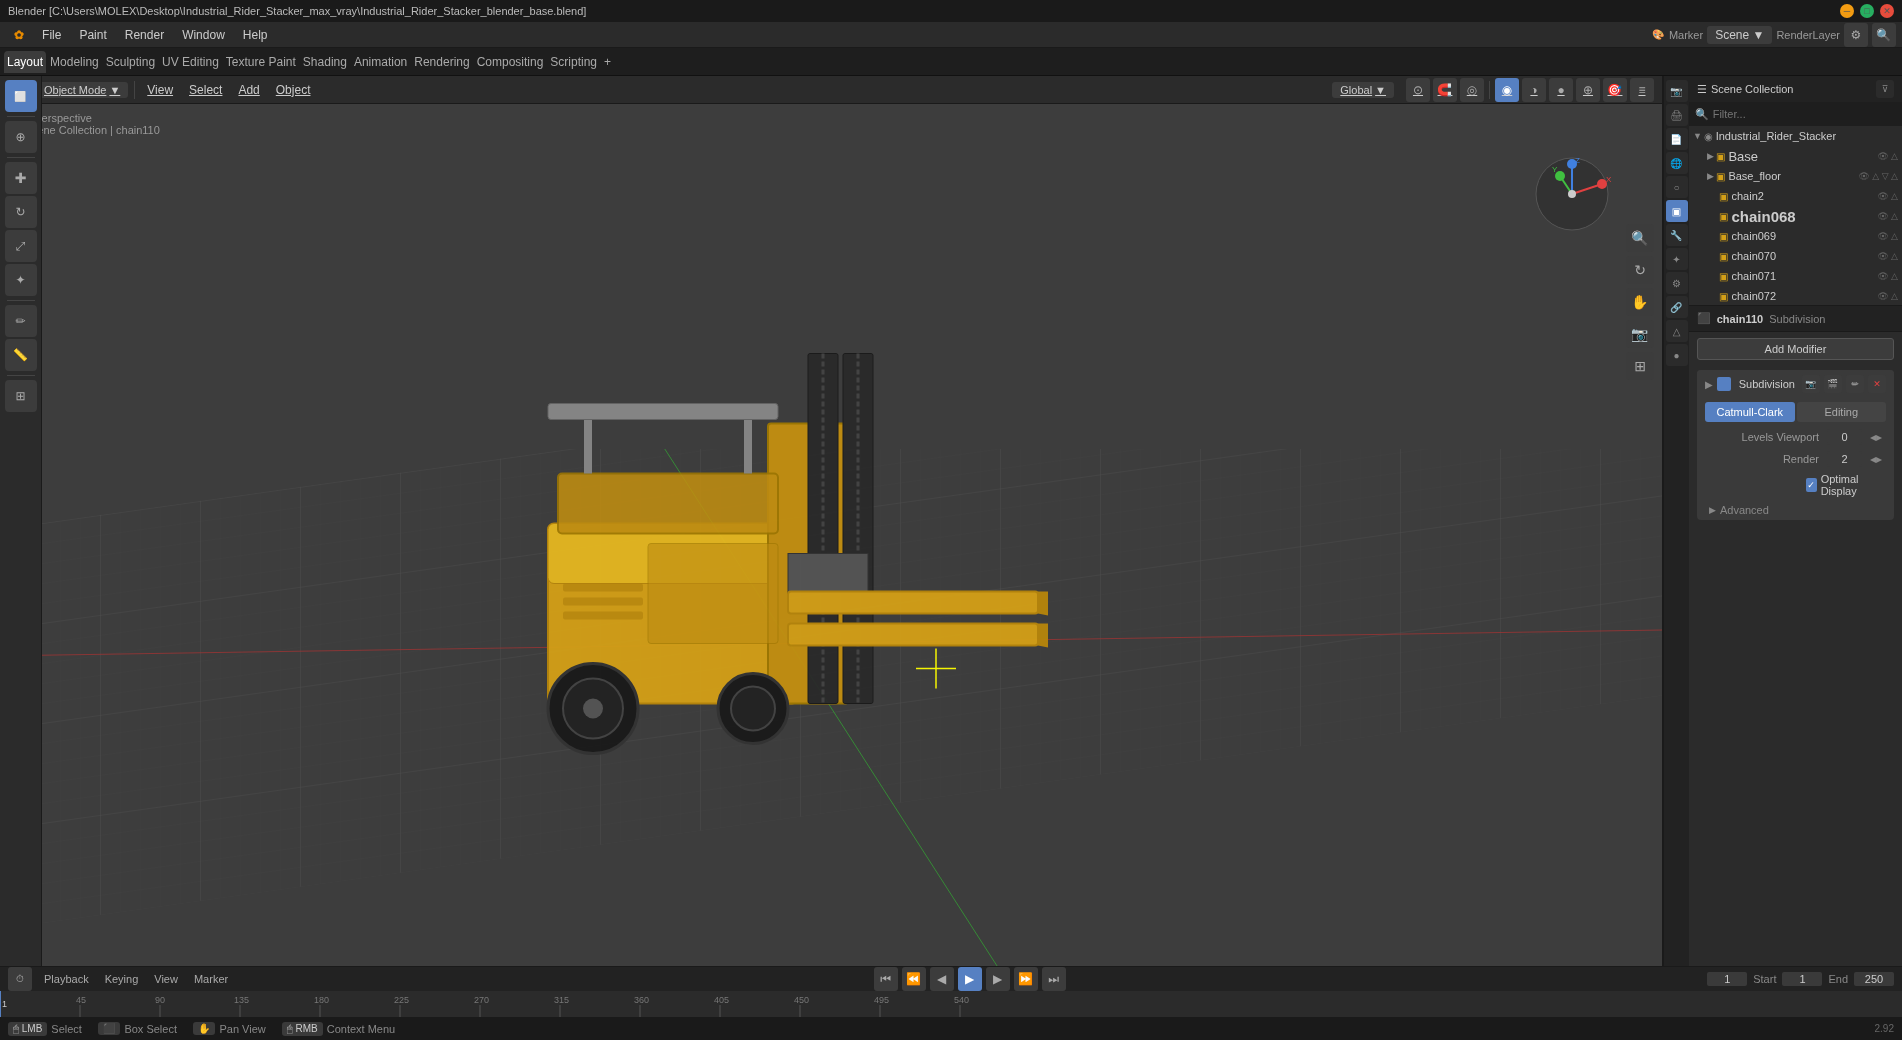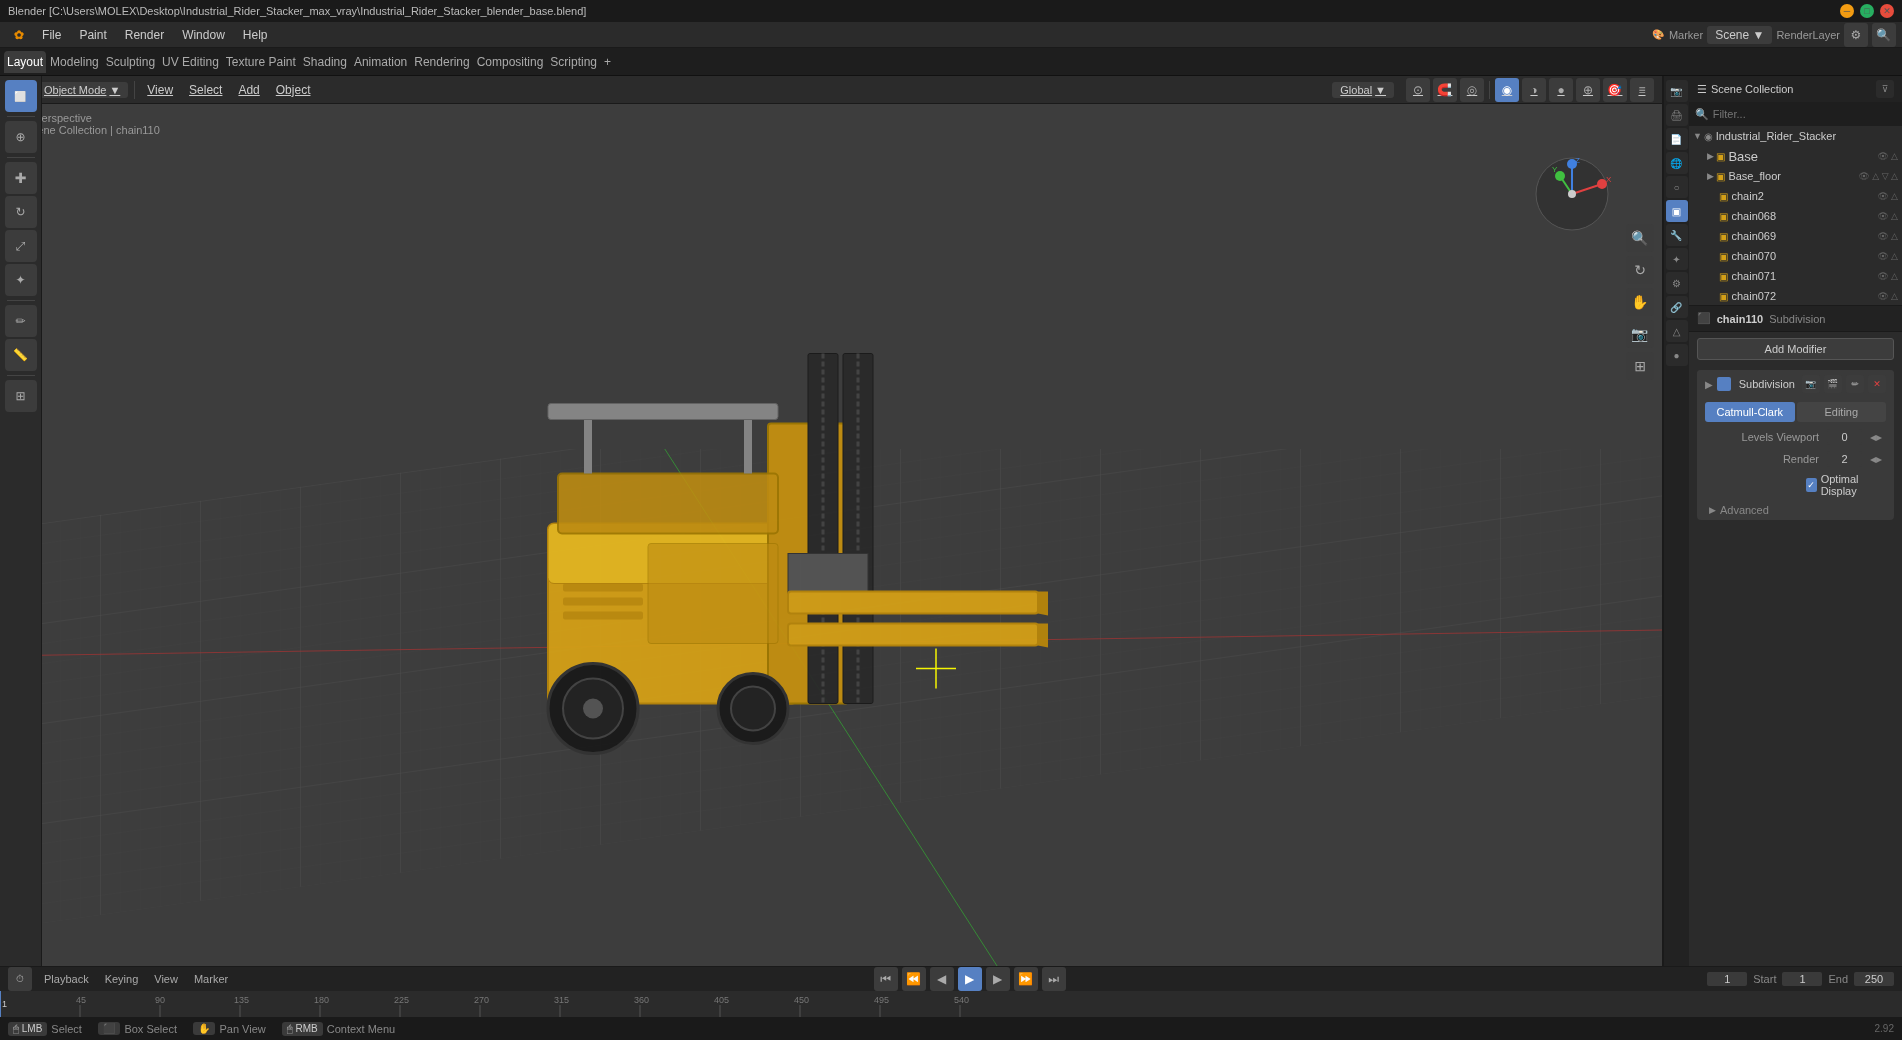--- a/index.html
+++ b/index.html
@@ -680,21 +680,21 @@
               <span style="font-size:11px; color:#ccc;">Base_floor</span>
               <span style="margin-left:auto; display:flex; gap:2px; color:#666; font-size:9px;">👁 △ ▽ △</span>
             </div>
             <div class="outliner-row" style="padding-left:18px;">
               <span style="color:#d4a017; margin-right:3px; font-size:10px; margin-left:12px;">▣</span>
               <span style="font-size:11px; color:#ccc;">chain2</span>
               <span style="margin-left:auto; display:flex; gap:2px; color:#666; font-size:9px;">👁 △</span>
             </div>
             <div class="outliner-row" style="padding-left:18px;">
               <span style="color:#d4a017; margin-right:3px; font-size:10px; margin-left:12px;">▣</span>
-              <span style="font-size:11px; color:#ccc;">chain068</span>
+              <span style="font-size:15px; color:#ccc;font-weight:bold;">chain068</span>
               <span style="margin-left:auto; display:flex; gap:2px; color:#666; font-size:9px;">👁 △</span>
             </div>
             <div class="outliner-row" style="padding-left:18px;">
               <span style="color:#d4a017; margin-right:3px; font-size:10px; margin-left:12px;">▣</span>
               <span style="font-size:11px; color:#ccc;">chain069</span>
               <span style="margin-left:auto; display:flex; gap:2px; color:#666; font-size:9px;">👁 △</span>
             </div>
             <div class="outliner-row" style="padding-left:18px;">
               <span style="color:#d4a017; margin-right:3px; font-size:10px; margin-left:12px;">▣</span>
               <span style="font-size:11px; color:#ccc;">chain070</span>

